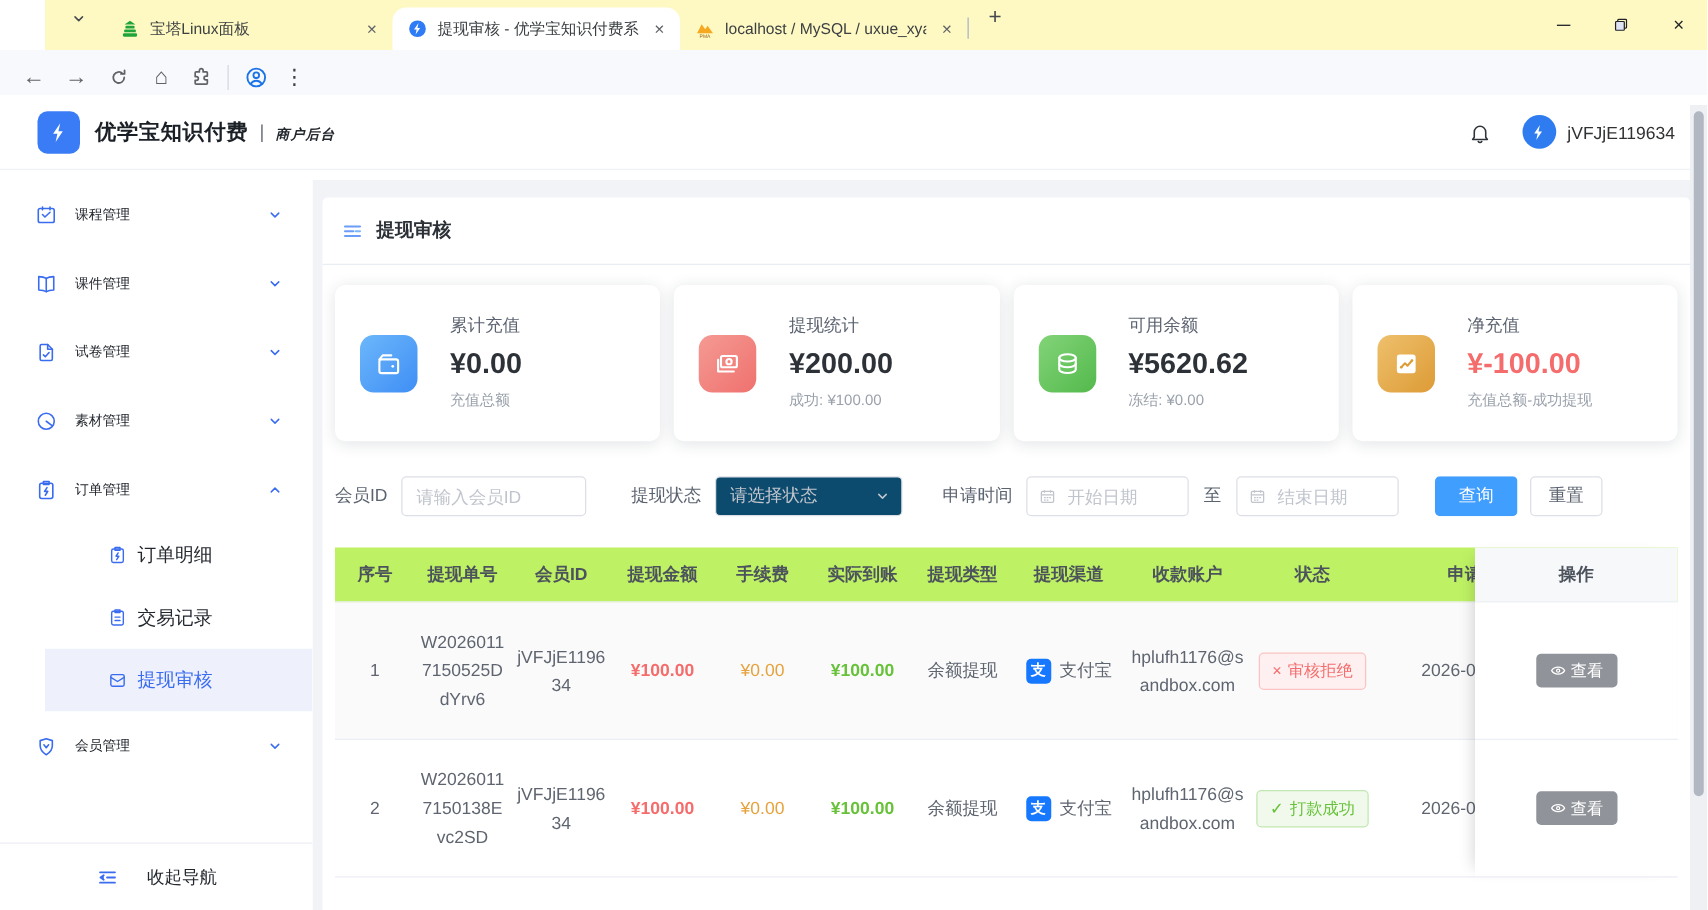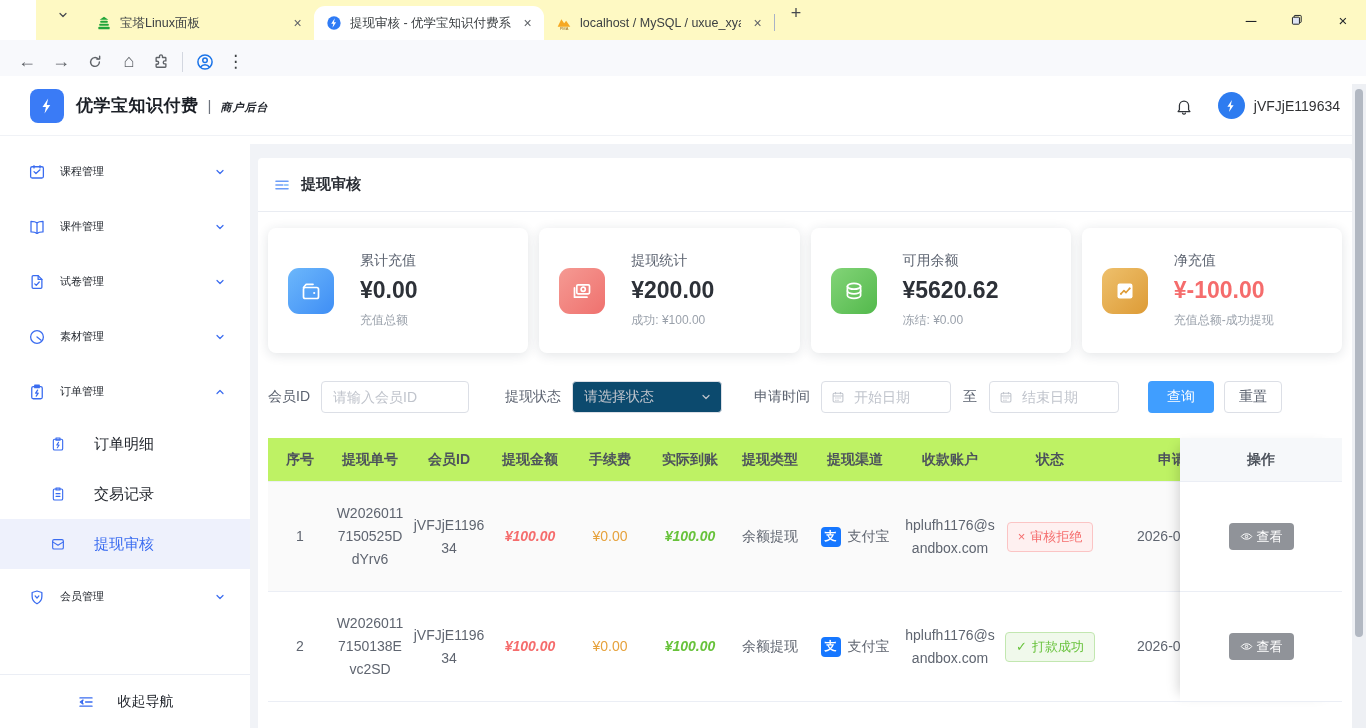--- a/index.html
+++ b/index.html
@@ -48,21 +48,21 @@
   .userbox{display:flex;align-items:center;gap:9px;}
   .avatar{width:27px;height:27px;border-radius:50%;background:#2e7cf0;display:flex;align-items:center;justify-content:center;}
   .username{font-size:14px;color:#303133;}
 
   
   .sidebar{position:absolute;left:0;top:144px;width:250px;bottom:0;background:#fff;display:flex;flex-direction:column;z-index:1;}
   .side-items{flex:1;overflow:hidden;display:flex;flex-direction:column;}
   .side-item{height:55px;flex:none;display:flex;align-items:center;gap:14px;padding:0 24px 0 28px;font-size:11px;color:#23272e;cursor:pointer;}
   .side-item .icon{color:#3a6cf0;}
   .chev{margin-left:auto;color:#8a9099;}
-  .sub-item{height:50px;flex:none;display:flex;align-items:center;gap:28px;padding:0 24px 0 50px;font-size:15px;color:#23272e;cursor:pointer;}
+  .sub-item{height:50px;flex:none;display:flex;align-items:center;gap:8px;padding:0 24px 0 50px;font-size:15px;color:#23272e;cursor:pointer;margin-left:36px;}
   .sub-item .icon{color:#3a6cf0;}
   .sub-item.active{background:#eef1fc;color:#3a6cf0;}
   .side-footer{height:53px;flex:none;margin-top:auto;border-top:1px solid #ebeef5;display:flex;align-items:center;justify-content:center;gap:23px;font-size:14px;color:#23272e;}
   .side-footer .icon{color:#3a6cf0;}
 
   
   .main{position:absolute;left:250px;top:144px;right:14px;bottom:0;background:#f1f3f7;padding:14px 0 0 8px;box-sizing:border-box;}
   .panel{background:#fff;height:100%;border-radius:4px 4px 0 0;position:relative;overflow:hidden;}
   .title-row{height:54px;display:flex;align-items:center;gap:10px;padding:0 15px;border-bottom:1px solid #e9ecf2;box-sizing:border-box;}
   .page-title{font-size:15px;font-weight:bold;color:#2b2f36;}
@@ -101,21 +101,21 @@
   .table-wrap{margin:25px 10px 0;position:relative;}
   .t-row{display:flex;border-bottom:1px solid #ebeef5;box-sizing:border-box;}
   .t-head{background:#bef264;height:44px;}
   .t-row.body{height:110px;}
   .t-cell{display:flex;align-items:center;justify-content:center;text-align:center;font-size:14px;color:#5f6570;
           box-sizing:border-box;padding:6px 4px;line-height:23px;flex:none;}
   .t-head .t-cell{color:#4d535c;font-weight:bold;padding:0 4px;}
   .break{word-break:break-all;}
   .th-time{justify-content:flex-start !important;text-align:left;padding-left:58px !important;}
   .time-cell{justify-content:flex-start !important;text-align:left;padding-left:37px !important;white-space:nowrap;overflow:hidden;}
-  .bold{font-weight:bold;font-style:italic;}
+  .bold{font-weight:bold;}
   .channel-cell{gap:7px;}
   .alipay{width:20px;height:20px;border-radius:4px;color:#fff;font-size:12px;font-weight:bold;
           display:flex;align-items:center;justify-content:center;}
   .badge{display:inline-flex;align-items:center;gap:5px;height:28px;padding:0 10px;border-radius:4px;font-size:13px;border:1px solid;}
   .view-btn{display:inline-flex;align-items:center;gap:4px;height:27px;padding:0 11px;border-radius:4px;color:#fff;
             font-size:13px;border:none;cursor:pointer;font-family:inherit;}
   .fixed-col{position:absolute;top:0;right:0;width:162px;z-index:2;box-shadow:-9px 0 12px -8px rgba(0,0,0,.18);}
   .fixed-head{height:44px;background:#f6f8fa;display:flex;align-items:center;justify-content:center;font-weight:bold;
               color:#4d535c;font-size:14px;border-bottom:1px solid #ebeef5;box-sizing:border-box;}
   .fixed-row{height:110px;background:#fff;display:flex;align-items:center;justify-content:center;

